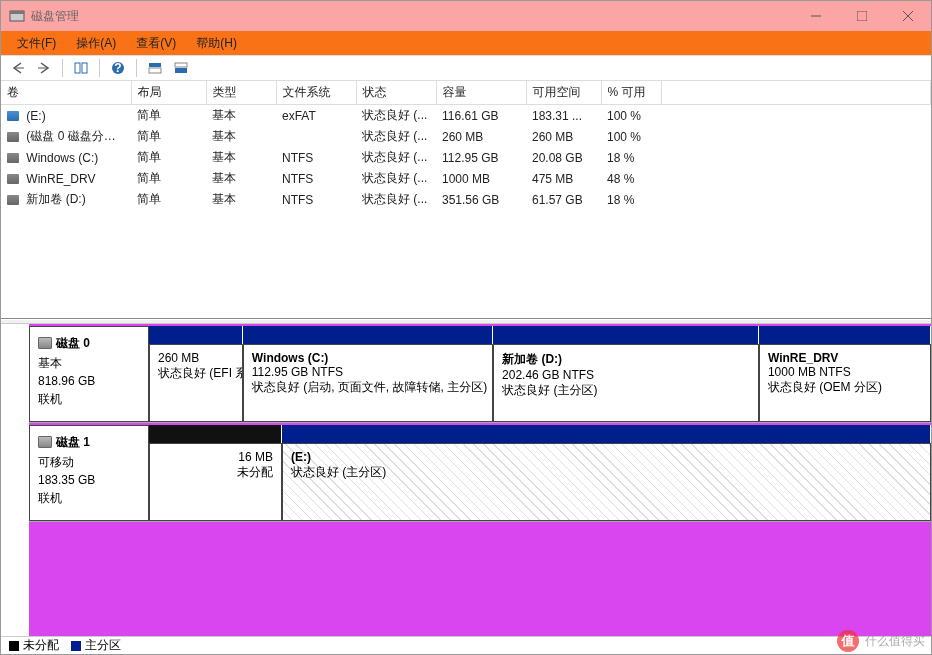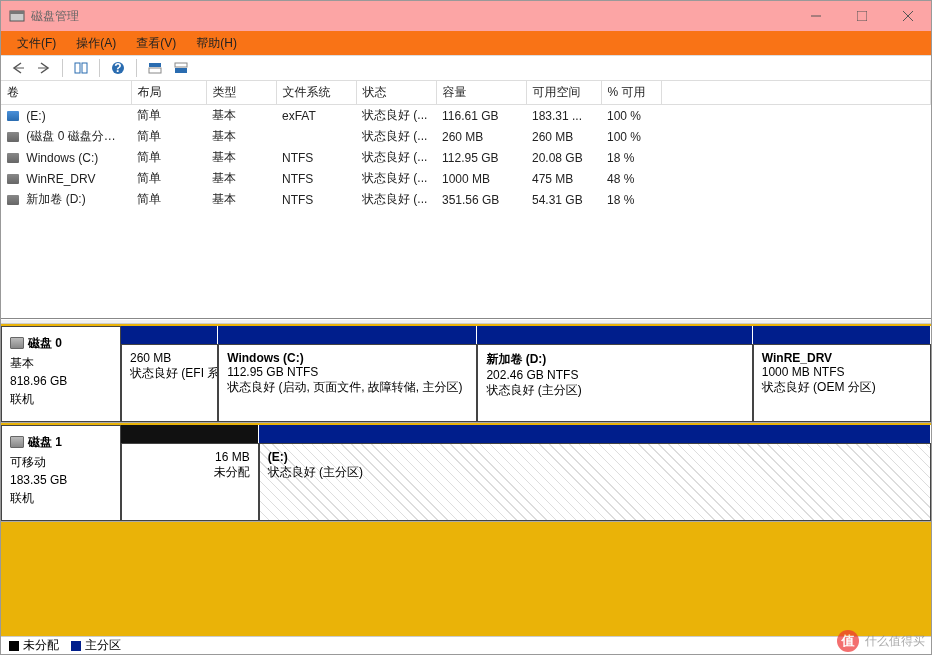--- a/index.html
+++ b/index.html
@@ -22,21 +22,21 @@
 .voltable { width: 100%; border-collapse: collapse; table-layout: fixed; }
 .voltable thead th { background: #fff; border: 1px solid #ddd; border-top: none; text-align: left; padding: 3px 6px; font-weight: normal; color: #222; position: relative; overflow: hidden; white-space: nowrap; }
 .voltable thead th:first-child { border-left: none;}
 .voltable tbody td { padding: 2px 6px; white-space: nowrap; overflow: hidden; text-overflow: ellipsis; color: #222; }
 .volicon { display: inline-block; width: 12px; height: 10px; background: linear-gradient(#888,#666); border-radius: 1px; margin-right: 4px; vertical-align: middle; }
 .volicon.blue { background: linear-gradient(#4a90d9,#2a6cb0); }
 
 .top-pane { height: 238px; overflow: auto; border-bottom: 1px solid #888;}
 .splitter { height: 5px; background: #f0f0f0; border-top:1px solid #fff; border-bottom:1px solid #ccc; cursor: row-resize;}
 
-.bottom-pane { flex: 1; overflow: auto; background: #eab308;}
+.bottom-pane { flex: 1; overflow: auto; background: #d946ef; margin-left: 28px;}
 
 .diskrow { display: flex; border-bottom: 1px solid #aaa; margin: 2px 0; }
 .diskhdr { width: 120px; min-width:120px; padding: 8px 8px; border: 1px solid #444; background: #fff; }
 .diskhdr .dname { font-weight: bold; margin-bottom: 2px;}
 .diskhdr .dline { line-height: 1.5;}
 .disk-icon { display:inline-block; width:14px; height:12px; background:linear-gradient(#bbb,#888); border:1px solid #666; margin-right:4px; position:relative; top:2px; border-radius:1px;}
 
 .diskmap { flex: 1; display: flex; flex-direction: column;}
 .topbar { height: 18px; background: #001e8c; display:flex;}
 .topbar .seg { height:100%; border-right:1px solid #fff;}
@@ -206,21 +206,21 @@
             <td>48 %</td>
             <td></td>
           </tr>
           <tr>
             <td><span class="volicon"></span> 新加卷 (D:)</td>
             <td>简单</td>
             <td>基本</td>
             <td>NTFS</td>
             <td>状态良好 (...</td>
             <td>351.56 GB</td>
-            <td>54.31 GB</td>
+            <td>61.57 GB</td>
             <td>18 %</td>
             <td></td>
           </tr>
         </tbody>
     </table>
   </div>
   <div class="splitter"></div>
   <div class="bottom-pane" id="diskpane">
       <div class="diskrow">
         <div class="diskhdr">

